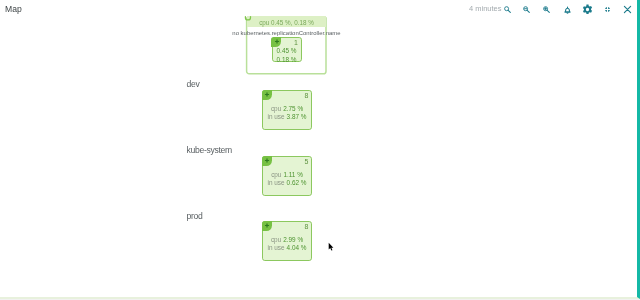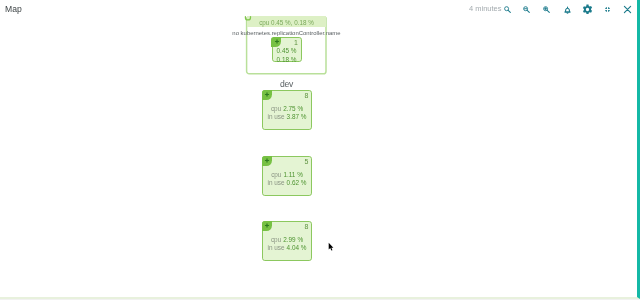--- a/index.html
+++ b/index.html
@@ -10,21 +10,21 @@
        border-right:3px solid #14b8a6;border-bottom:2px solid #e8f1dd;}
   #pagebg{position:absolute;left:0;top:299px;width:640px;height:1px;background:#f1f1f1;}
   .hdr-title{position:absolute;left:5px;top:4px;font-size:8.6px;line-height:10px;color:#3f4547;letter-spacing:0;}
   .hdr-time{position:absolute;left:469px;top:4px;font-size:7.5px;line-height:10px;color:#a4abaf;letter-spacing:0;}
   .tbtn{position:absolute;top:3px;width:13px;height:13px;}
   .tbtn svg{display:block;width:13px;height:13px;}
 
   
   #canvas{position:absolute;left:0;top:0;width:637px;height:297px;overflow:hidden;}
 
-  .glabel{position:absolute;font-size:8.6px;line-height:9px;color:#5a6063;white-space:nowrap;text-align:center;letter-spacing:-0.3px;}
+  .glabel{position:absolute;font-size:8.6px;line-height:9px;color:#5a6063;white-space:nowrap;text-align:left;letter-spacing:-0.3px;}
   .gclabel{position:absolute;font-size:5.95px;line-height:8px;color:#5a6063;white-space:nowrap;text-align:center;letter-spacing:0;}
 
   .node{position:absolute;box-sizing:border-box;background:#e4f4d3;border:1.15px solid #8cc85f;border-radius:2.8px;}
   .node .badge{position:absolute;left:-1.1px;top:-1.1px;width:9.6px;height:9.6px;background:#77c144;
        border-radius:2.8px 0 5.5px 0;}
   .node .badge svg{display:block;position:absolute;left:2.2px;top:2.2px;width:6px;height:6px;}
   .node .cnt{position:absolute;right:2.5px;top:0.5px;font-size:7px;line-height:8px;color:#5f9340;}
   .node .row{position:absolute;left:0;right:0;text-align:center;font-size:6.4px;line-height:7px;color:#5f9340;white-space:nowrap;}
   .node .mname{color:#8a9483;}
   .node .mname:not(:empty){margin-right:2px;}
@@ -129,31 +129,33 @@
       <div class="badge">
         <svg viewBox="0 0 10 10">
             <path d="M4 0.8h2v2.4h2.4v2H6v2.4H4V5.2H1.6v-2H4z" fill="#2d7a1f"></path>
           </svg>
       </div>
       <div class="cnt">8</div>
       <div class="row" style="top:13.5px"><span class="mname">cpu</span><span class="mval">2.75 %</span></div>
       <div class="row" style="top:22px"><span class="mname">in use</span><span class="mval">3.87 %</span></div>
     </div>
 
+    <div class="glabel" style="left:186.5px;top:146px;width:200px">kube-system</div>
     <div class="node" style="left:262px;top:156px;width:50px;height:40px">
       <div class="badge">
         <svg viewBox="0 0 10 10">
             <path d="M4 0.8h2v2.4h2.4v2H6v2.4H4V5.2H1.6v-2H4z" fill="#2d7a1f"></path>
           </svg>
       </div>
       <div class="cnt">5</div>
       <div class="row" style="top:13.5px"><span class="mname">cpu</span><span class="mval">1.11 %</span></div>
       <div class="row" style="top:22px"><span class="mname">in use</span><span class="mval">0.62 %</span></div>
     </div>
 
+    <div class="glabel" style="left:186.5px;top:212px;width:200px">prod</div>
     <div class="node" style="left:262px;top:221px;width:50px;height:40px">
       <div class="badge">
         <svg viewBox="0 0 10 10">
             <path d="M4 0.8h2v2.4h2.4v2H6v2.4H4V5.2H1.6v-2H4z" fill="#2d7a1f"></path>
           </svg>
       </div>
       <div class="cnt">8</div>
       <div class="row" style="top:13.5px"><span class="mname">cpu</span><span class="mval">2.99 %</span></div>
       <div class="row" style="top:22px"><span class="mname">in use</span><span class="mval">4.04 %</span></div>
     </div>

